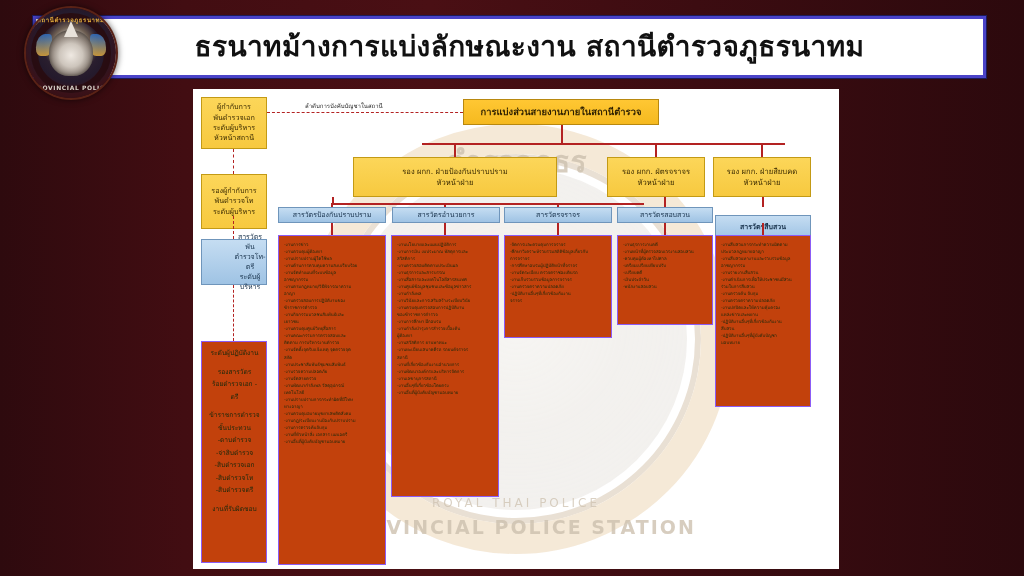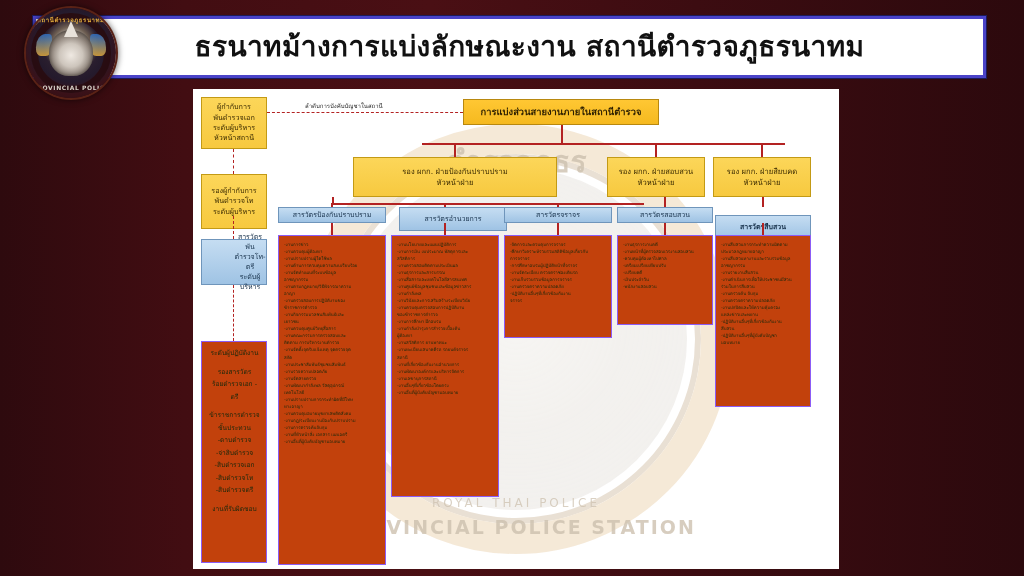--- a/index.html
+++ b/index.html
@@ -221,21 +221,21 @@
         <div class="dashed-h" style="left: 74px; top: 23px; width: 196px;"></div>
         <div class="conn-label" style="left: 112px; top: 12px;">ลำดับการบังคับบัญชาในสถานี</div>
         <div class="conn v" style="left: 368px; top: 36px; width: 1.6px; height: 18px;"></div>
         <div class="conn h" style="left: 229px; top: 54px; width: 363px; height: 1.6px;"></div>
         <div class="box box-yellow" style="left: 160px; top: 68px; width: 204px; height: 40px; font-size: 7.6px;">
           <span class="ln">รอง ผกก. ฝ่ายป้องกันปราบปราม</span>
           <span class="ln">หัวหน้าฝ่าย</span>
         </div>
         <div class="conn v" style="left: 261.2px; top: 54px; width: 1.6px; height: 14px;"></div>
         <div class="box box-yellow" style="left: 414px; top: 68px; width: 98px; height: 40px; font-size: 7.6px;">
-          <span class="ln">รอง ผกก. ฝ่ายสอบสวน</span>
+          <span class="ln">รอง ผกก. ฝ่ตรจราจร</span>
           <span class="ln">หัวหน้าฝ่าย</span>
         </div>
         <div class="conn v" style="left: 462.2px; top: 54px; width: 1.6px; height: 14px;"></div>
         <div class="box box-yellow" style="left: 520px; top: 68px; width: 98px; height: 40px; font-size: 7.6px;">
           <span class="ln">รอง ผกก. ฝ่ายสืยบคด</span>
           <span class="ln">หัวหน้าฝ่าย</span>
         </div>
         <div class="conn v" style="left: 568.2px; top: 54px; width: 1.6px; height: 14px;"></div>
         <div class="conn v" style="left: 139px; top: 108px; width: 1.6px; height: 6px;"></div>
         <div class="conn h" style="left: 139px; top: 114px; width: 312px; height: 1.6px;"></div>
@@ -272,21 +272,21 @@
           <span class="ln">-งานพัฒนากำลังพล วัสดุอุปกรณ์</span>
           <span class="ln">เทคโนโลยี</span>
           <span class="ln">-งานปราบปรามการกระทำผิดที่มีโทษ</span>
           <span class="ln">ทางอาญา</span>
           <span class="ln">-งานควบคุมอบายมุขยาเสพติดสังคม</span>
           <span class="ln">-งานกฎ/ระเบียบงานป้องกันปราบปราม</span>
           <span class="ln">-งานการตรวจค้นจับกุม</span>
           <span class="ln">-งานที่หัวหน้าสั่ง เอกสาร แผนอตรี</span>
           <span class="ln">-งานอื่นที่ผู้บังคับบัญชามอบหมาย</span>
         </div>
-        <div class="box box-blue" style="left: 206px; top: 118px; width: 108px; height: 24px; text-align: center;">
+        <div class="box box-blue" style="left: 199px; top: 118px; width: 108px; height: 16px; text-align: center;">
           <span class="ln">สารวัตรอำนวยการ</span>
         </div>
         <div class="conn v" style="left: 251.2px; top: 134px; width: 1.6px; height: 12px;"></div>
         <div class="box box-green" style="left: 198px; top: 146px; width: 108px; height: 262px;">
           <span class="ln">-งานนโยบายและแผนปฏิบัติการ</span>
           <span class="ln">-งานการเงิน งบประมาณ พัสดุการและ</span>
           <span class="ln">สวัสดิการ</span>
           <span class="ln">-งานตรวจสอบติดตามประเมินผล</span>
           <span class="ln">-งานธุรการและสารบรรณ</span>
           <span class="ln">-งานสื่อสารและเทคโนโลยีสารสนเทศ</span>

